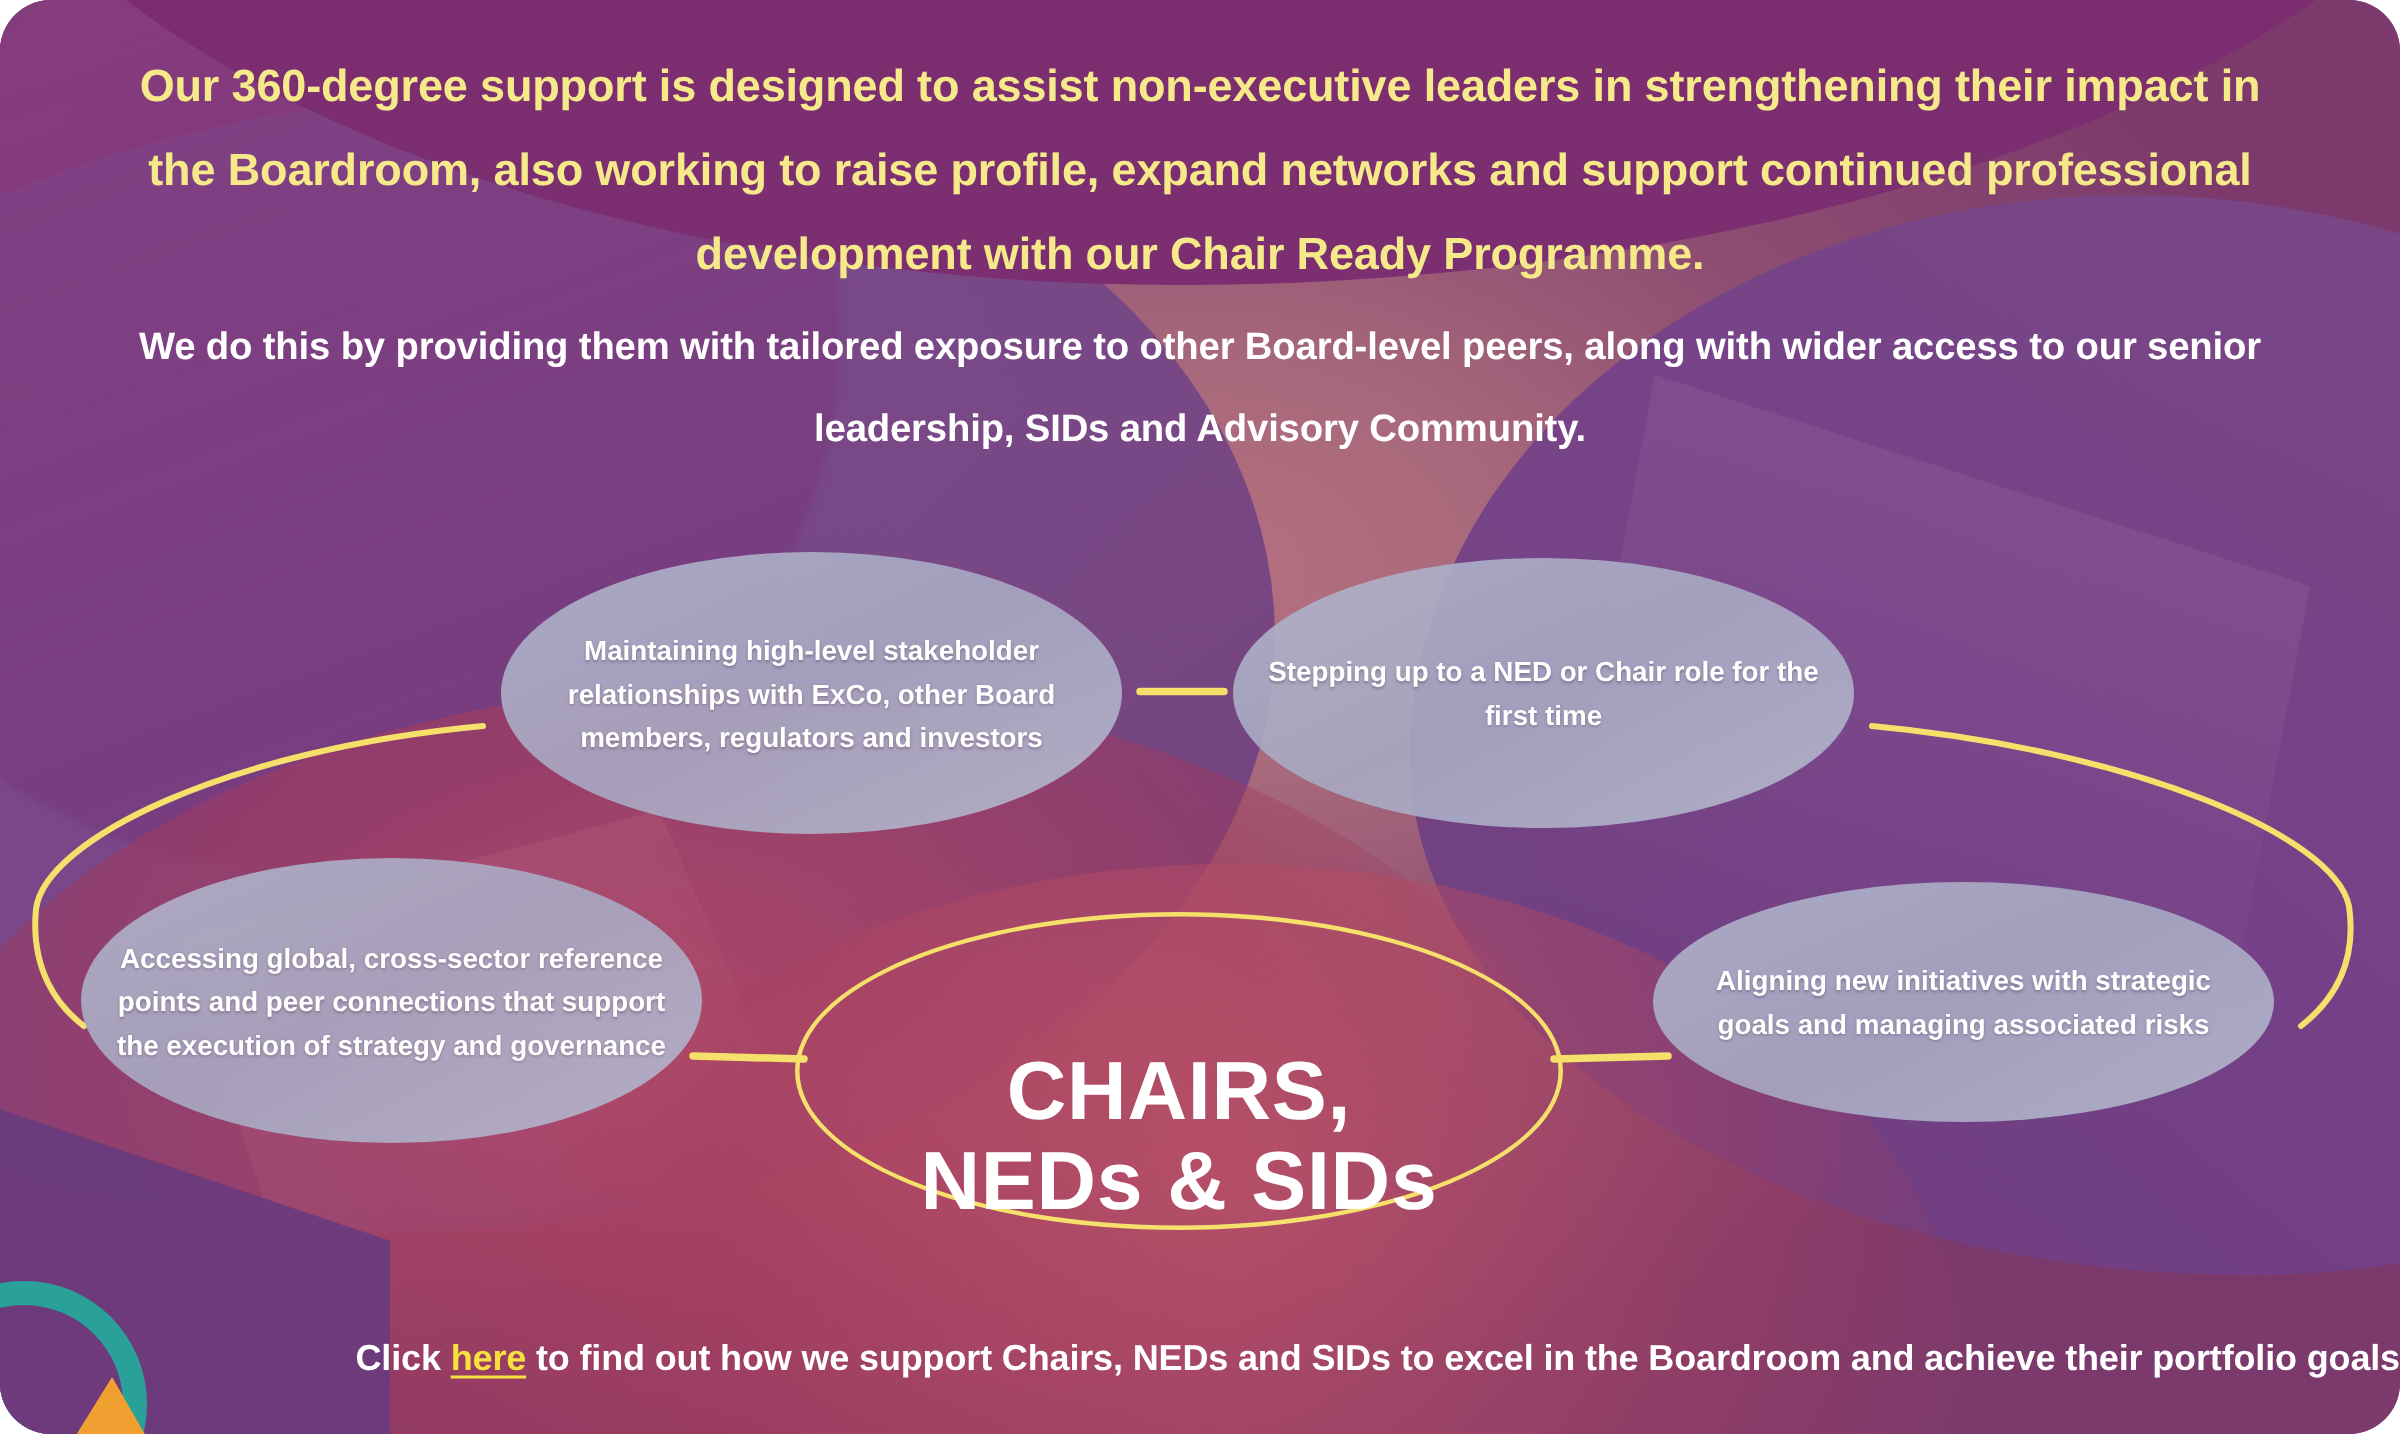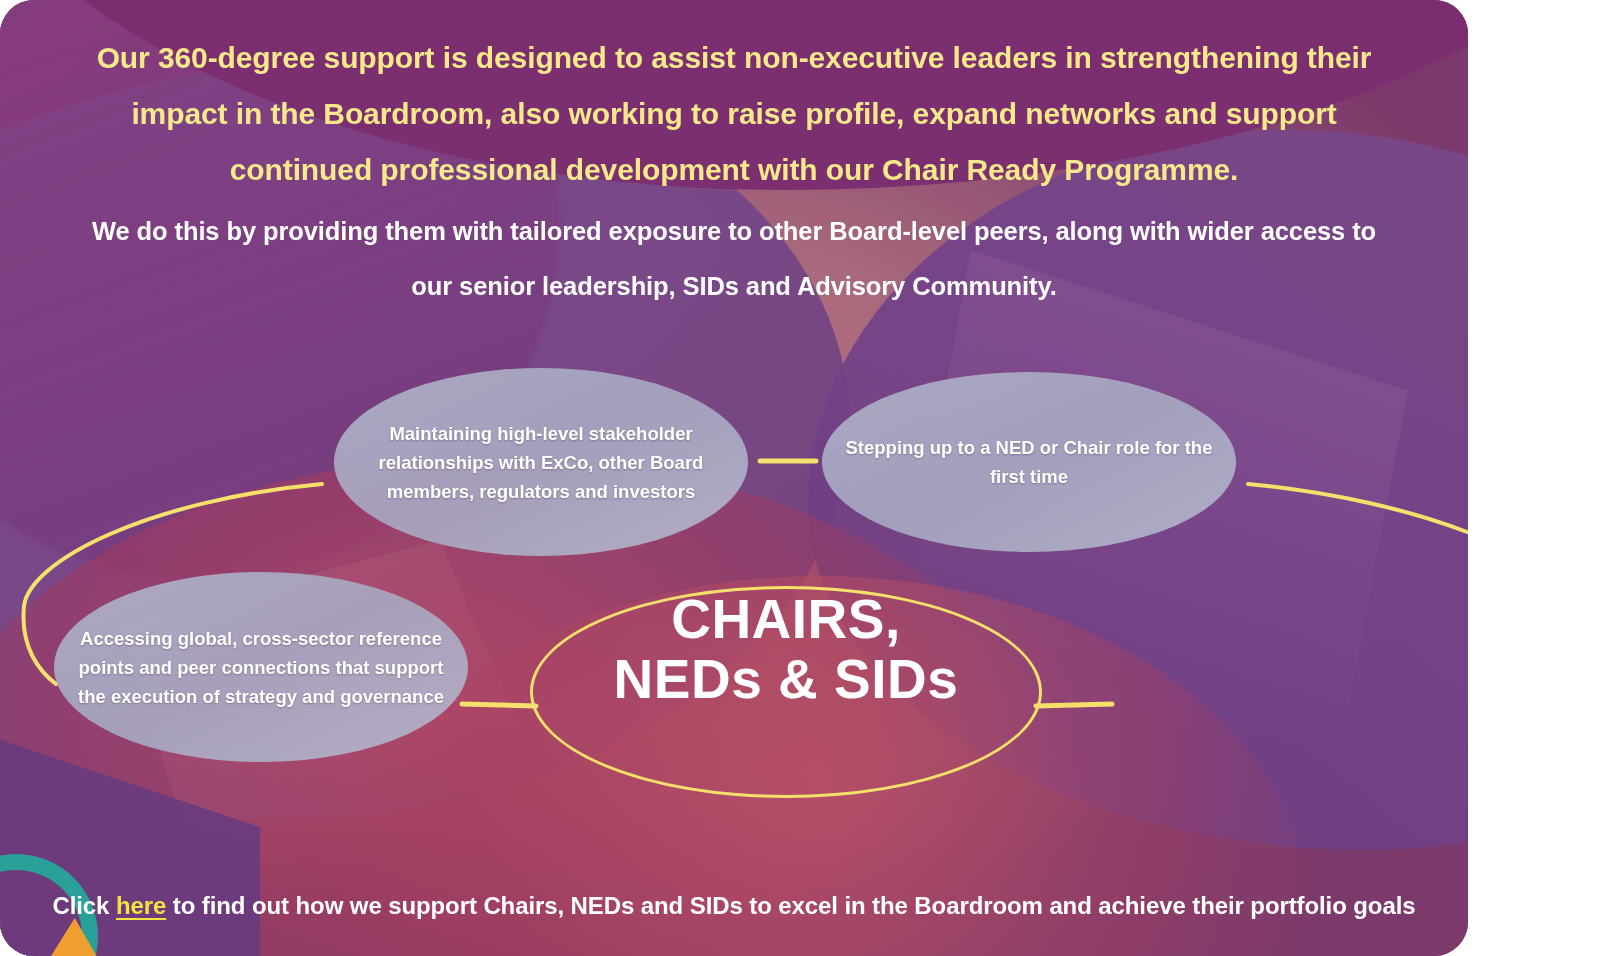--- a/index.html
+++ b/index.html
@@ -6,21 +6,21 @@
 
   html, body {
     width:1600px; height:956px;
     background:#ffffff;
     font-family:"Liberation Sans", sans-serif;
     overflow:hidden;
   }
 
   #slide {
     position:relative;
-    width:1468px; height:956px;
+    width:1600px; height:956px;
     border-radius:34px;
     overflow:hidden;
     background:#7a2d6e;
   }
 
   
   .bg-layer { position:absolute; inset:0; }
 
   .bg-base {
     background:
@@ -197,45 +197,45 @@
     text-shadow:0 1px 2px rgba(60,30,60,.35);
   }
 
   #node-tl { left:334px; top:368px;  width:414px; height:188px; }
   #node-tr { left:822px; top:372px;  width:414px; height:180px; }
   #node-bl { left:54px;  top:572px;  width:414px; height:190px; }
   #node-br { left:1102px;top:588px;  width:414px; height:160px; }
 
   #node-center {
     position:absolute;
-    left:530px; top:586px;
+    left:530px; top:608px;
     width:512px; height:212px;
     border-radius:50%;
     border:3px solid #f4e06a;
     background:transparent;
     display:flex;
-    align-items:flex-start;
+    align-items:flex-end;
     justify-content:center;
     z-index:5;
   }
   #node-center span {
     display:block;
     color:#ffffff;
     font-size:55px;
     font-weight:700;
     line-height:60px;
     letter-spacing:.5px;
     text-align:center;
   }
 
   
   .footer {
     position:absolute;
     left:0; right:0; bottom:36px;
-    text-align:center;
+    text-align:right;
     z-index:6;
     color:#ffffff;
     font-size:24px;
     font-weight:700;
     letter-spacing:-.1px;
   }
   .footer a {
     color:#f6e23f;
     text-decoration:underline;
     text-underline-offset:4px;
@@ -285,20 +285,23 @@
   </div>
 
   <div class="node" id="node-bl">
     <span>Accessing global, cross-sector reference points and peer connections that support the execution of strategy and governance</span>
   </div>
 
   <div class="node" id="node-tr">
     <span>Stepping up to a NED or Chair role for the first time</span>
   </div>
 
+  <div class="node" id="node-br">
+    <span>Aligning new initiatives with strategic goals and managing associated risks</span>
+  </div>
 
   <div id="node-center">
     <span style="white-space: pre-line;">CHAIRS,
 NEDs &amp; SIDs</span>
   </div>
 
   <div class="footer">
     <span>Click </span><a href="#">here</a><span> to find out how we support Chairs, NEDs and SIDs to excel in the Boardroom and achieve their portfolio goals</span>
   </div>
 

